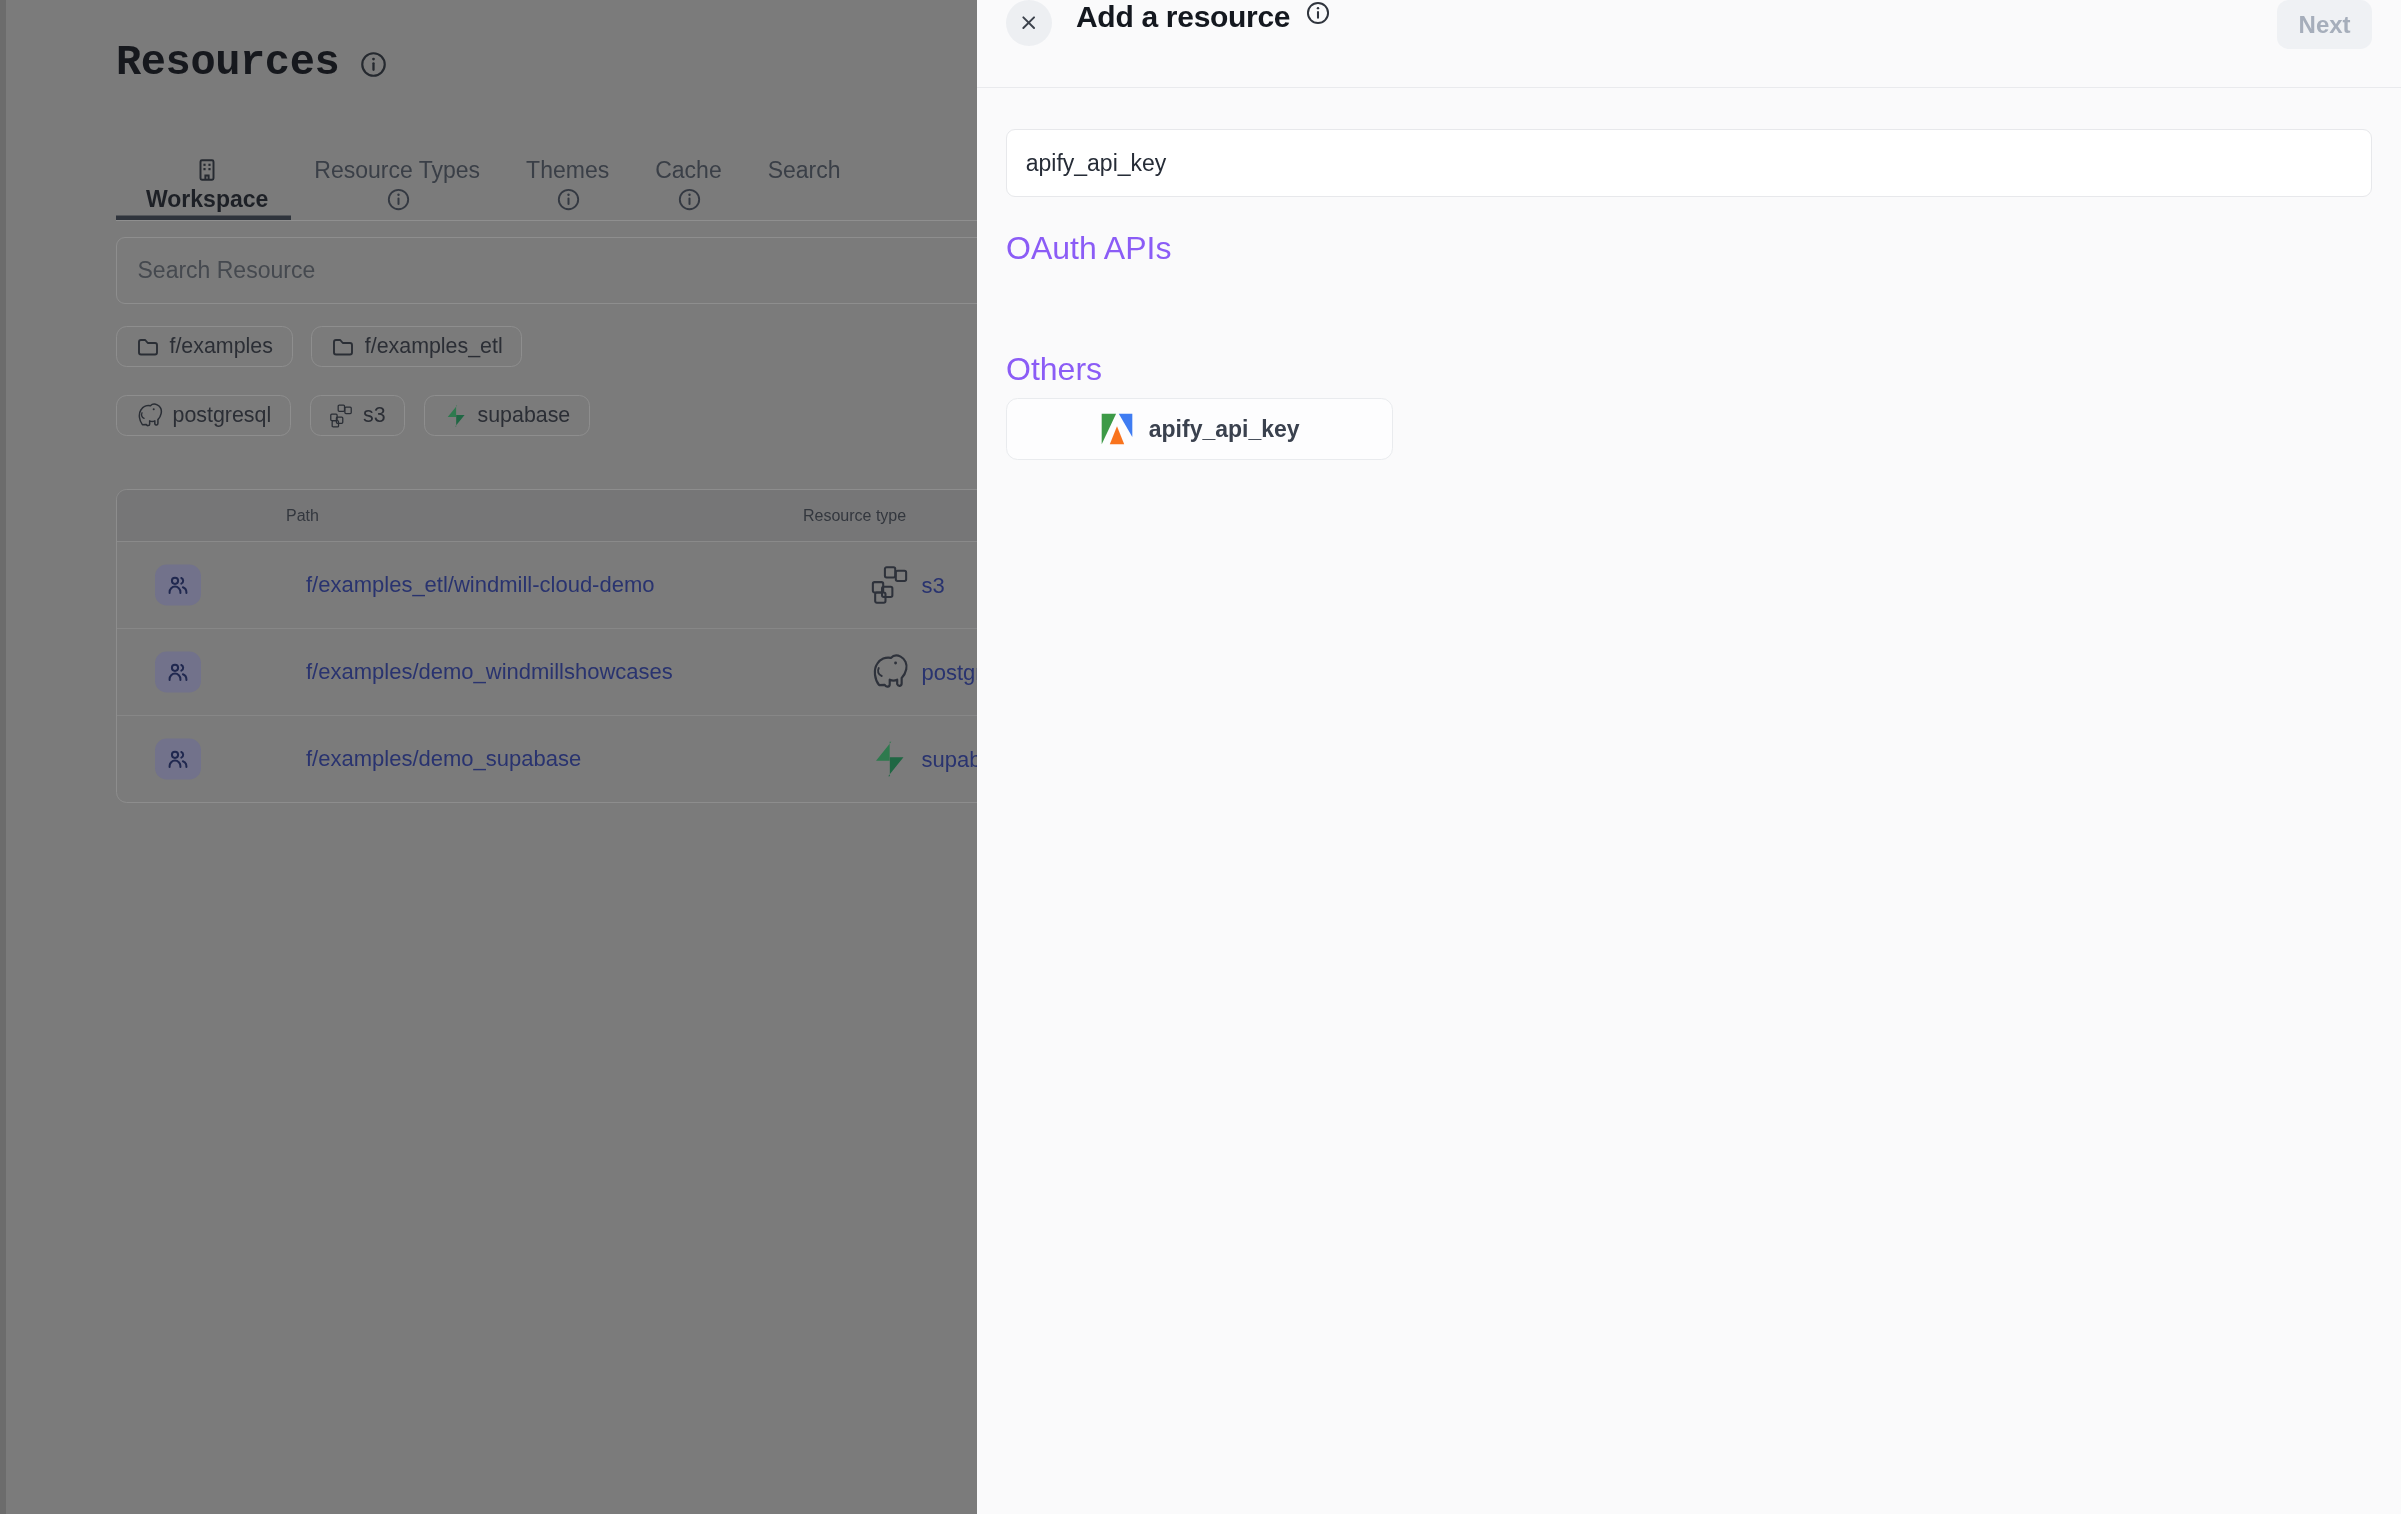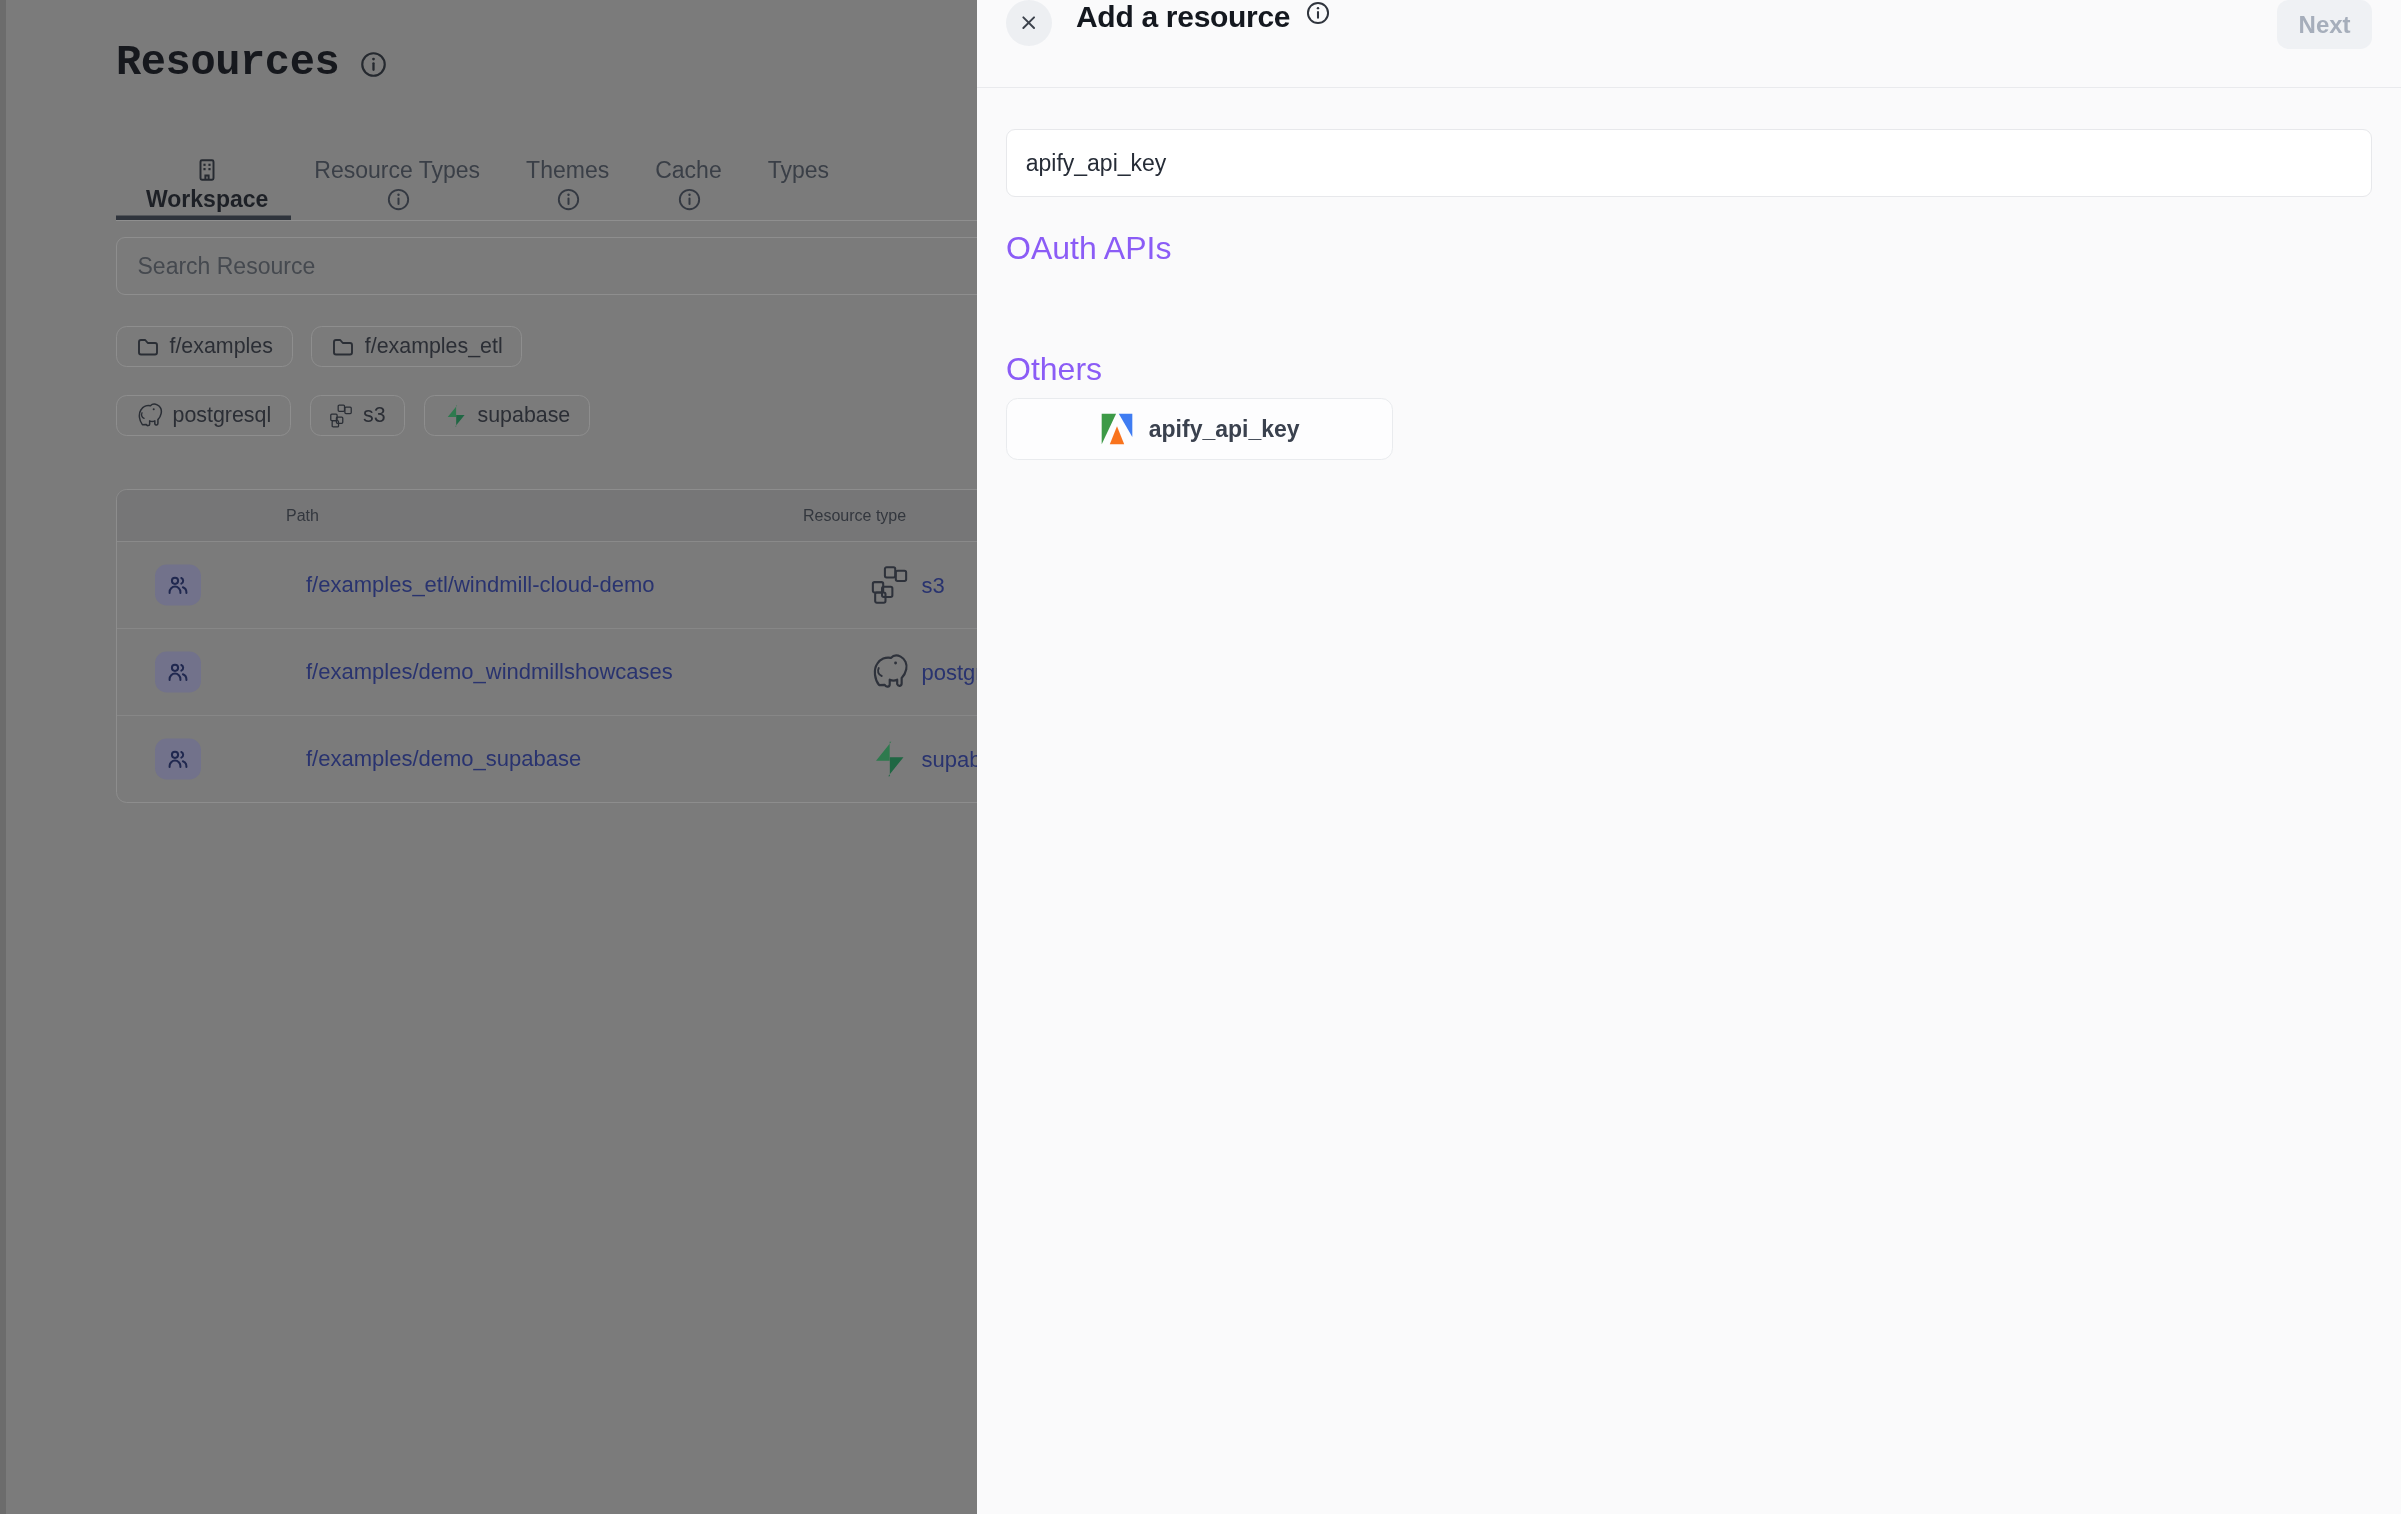--- a/index.html
+++ b/index.html
@@ -19,21 +19,21 @@
   .res-title .ic{width:29px;height:29px;color:#25292f;margin-top:3.6px;}
 
   .tabs{position:absolute;left:116px;top:157px;width:861px;height:64px;display:flex;
     border-bottom:1.8px solid #8f8f8f;box-sizing:border-box;}
   .tab{display:flex;align-items:center;gap:3px;padding:0 23px;font-size:23px;color:#3a3f47;white-space:nowrap;flex-direction:column;}
   .tab.first{padding-left:30px;}
   .tab.active{font-weight:700;color:#1d2026;box-shadow:inset 0 -4.5px 0 #2f343c;}
   .tab .ic-lead{width:26px;height:26px;color:#262a31;}
   .tab .ic-info{width:25px;height:25px;color:#343942;margin-left:2.7px;}
 
-  .search-input{position:absolute;left:116px;top:237px;width:900px;height:58px;box-sizing:border-box;
+  .search-input{position:absolute;left:116px;top:237px;width:900px;height:67px;box-sizing:border-box;
     background:transparent;border:1.8px solid #8e8e8e;border-radius:9px;
     font-family:inherit;font-size:23px;color:#d8d8d8;padding:0 20.5px;outline:none;}
   .search-input::placeholder{color:#45494f;opacity:1;}
 
   .chips-row{position:absolute;left:116px;display:flex;gap:18.7px;}
   .chips-row.r1{top:326px;}
   .chips-row.r2{top:395px;}
   .chip{display:inline-flex;align-items:center;gap:9.8px;height:41px;padding:0 18.7px;
     border:1.8px solid #8e8e8e;border-radius:10.7px;font-size:21.4px;color:#2b2e35;box-sizing:border-box;}
   .chip .ic{width:24px;height:24px;color:#2a2e35;}
@@ -164,21 +164,21 @@
           <use href="#sym-info"></use>
         </svg>
     </div>
     <div class="tab">
       <span>Cache</span>
       <svg class="ic ic-info" viewBox="0 0 28 28" width="25" height="25">
           <use href="#sym-info"></use>
         </svg>
     </div>
     <div class="tab">
-      <span>Types</span>
+      <span>Search</span>
 
     </div>
   </div>
 
   <input class="search-input" type="text" placeholder="Search Resource" style="">
 
   <div class="chips-row r1">
     <div class="chip">
       <svg class="ic" viewBox="0 0 27 27" width="24" height="24">
           <use href="#sym-folder"></use>

